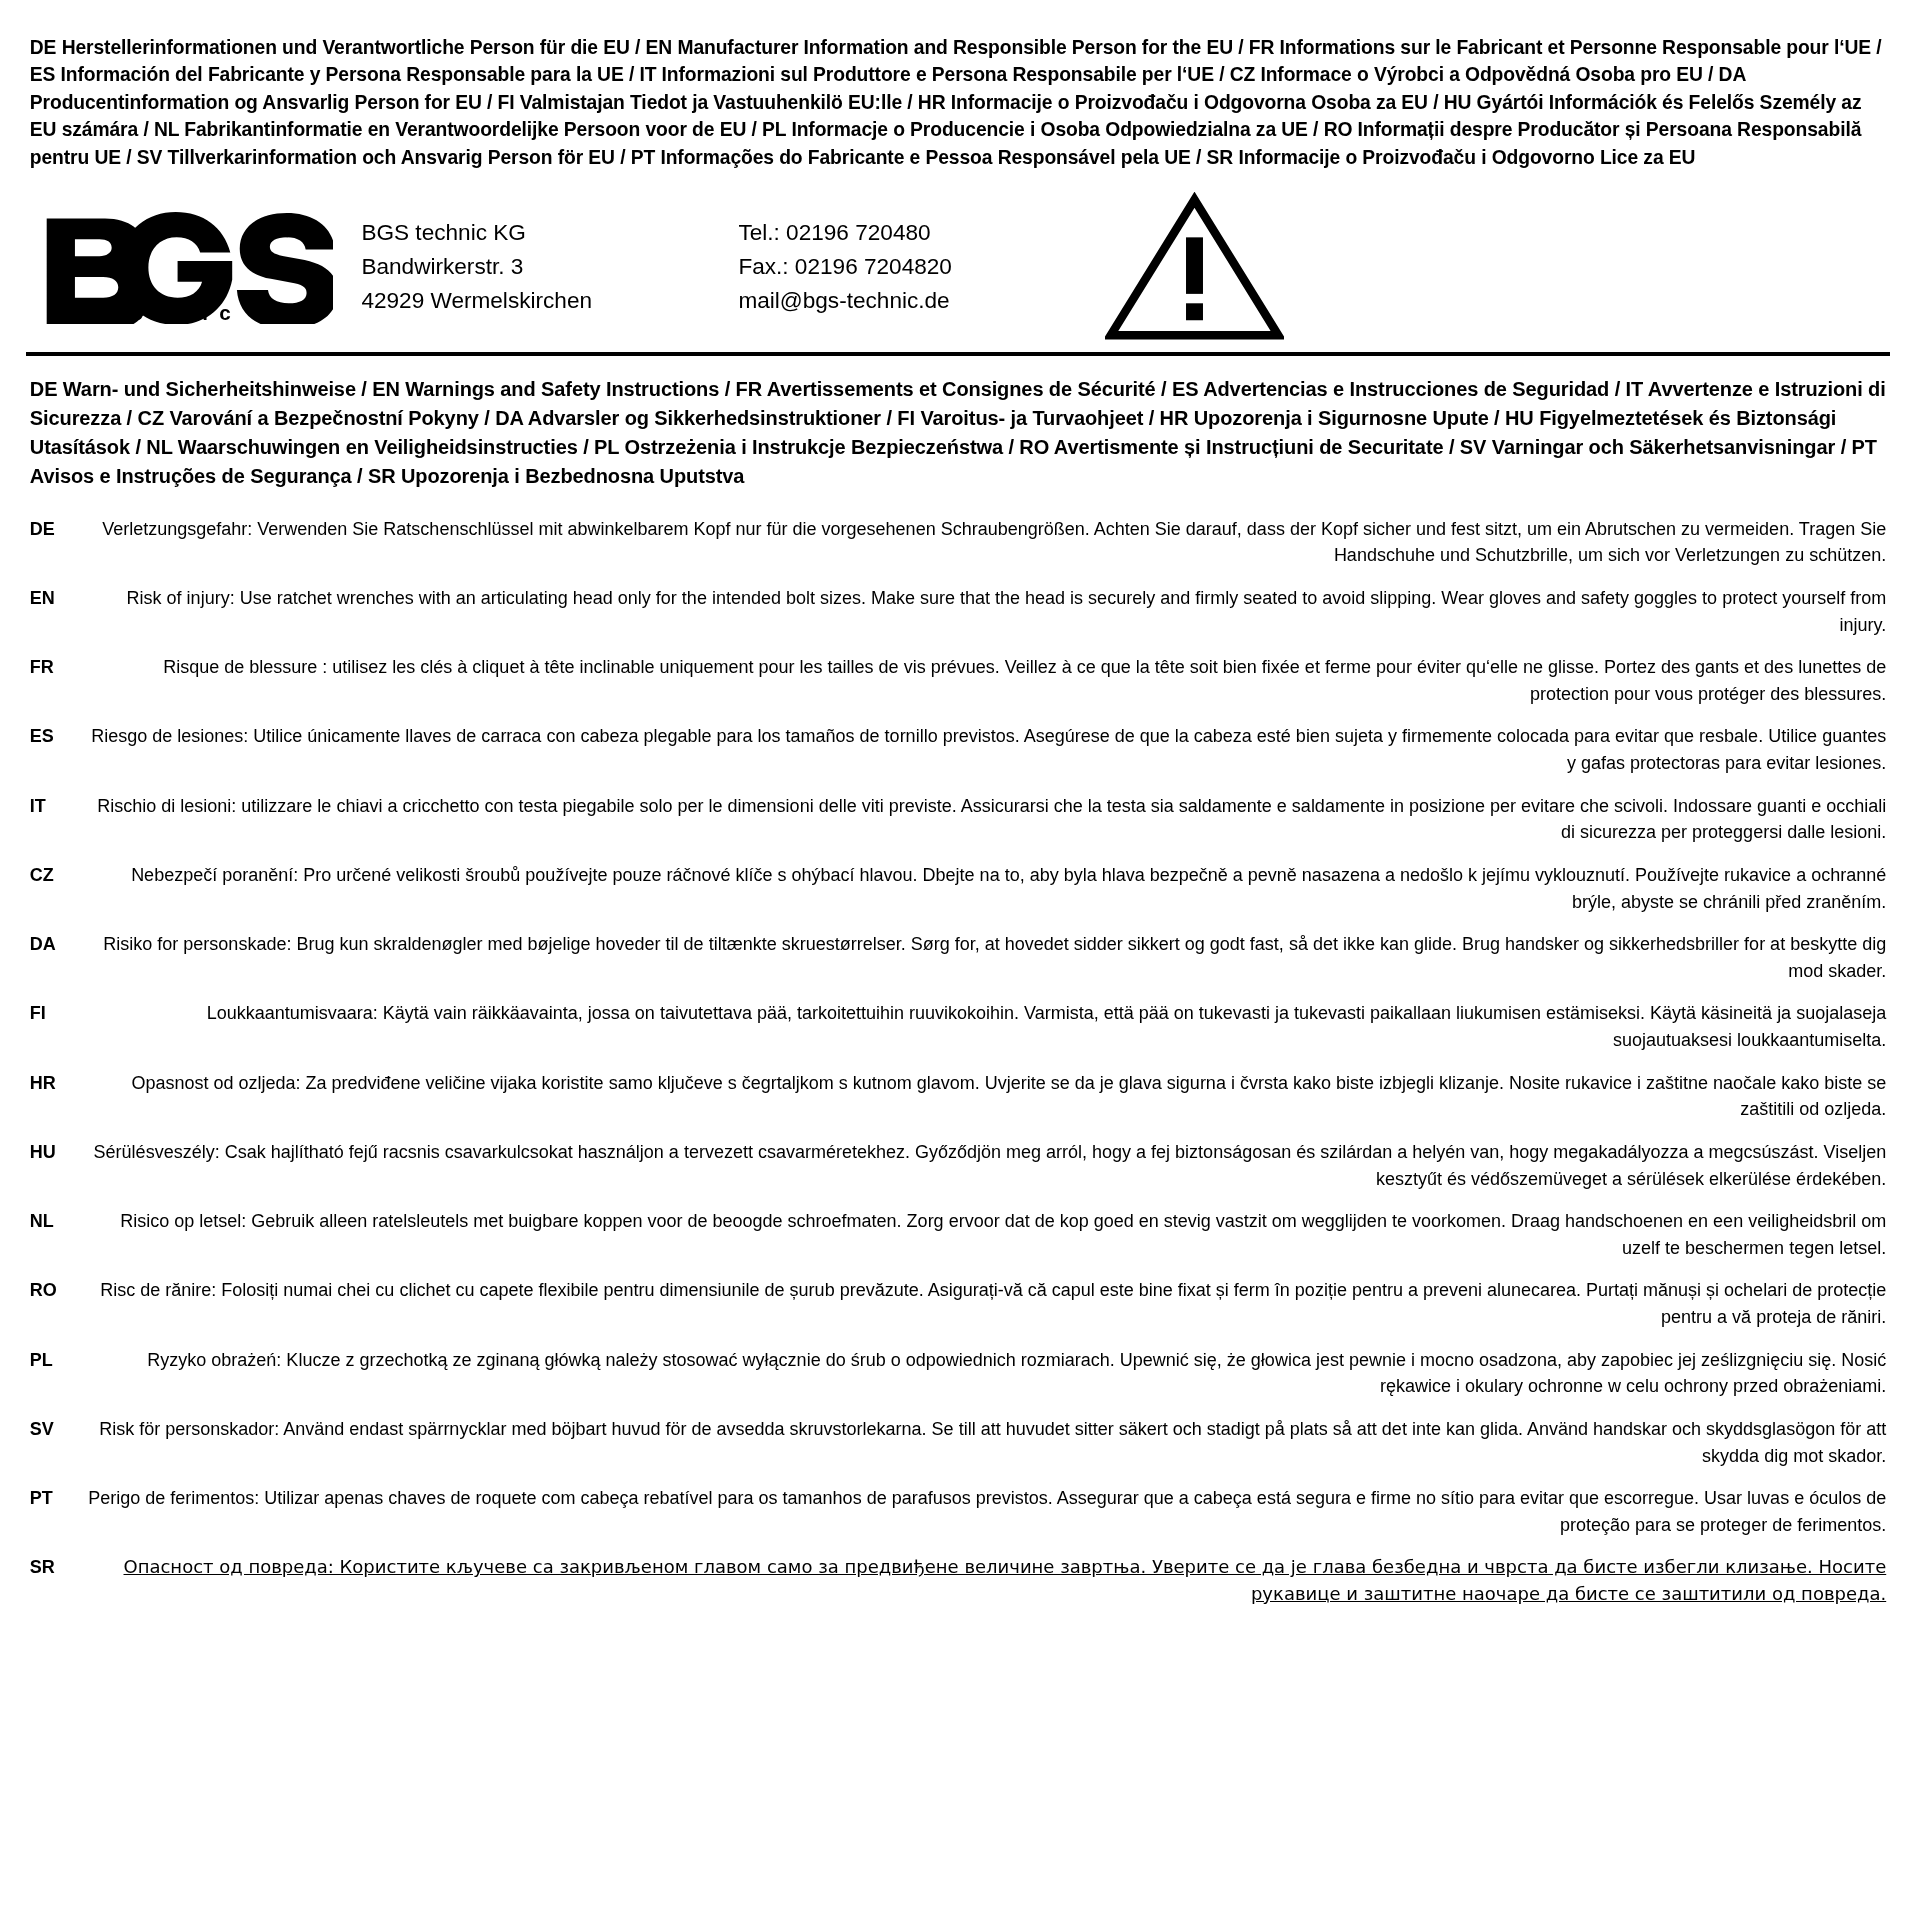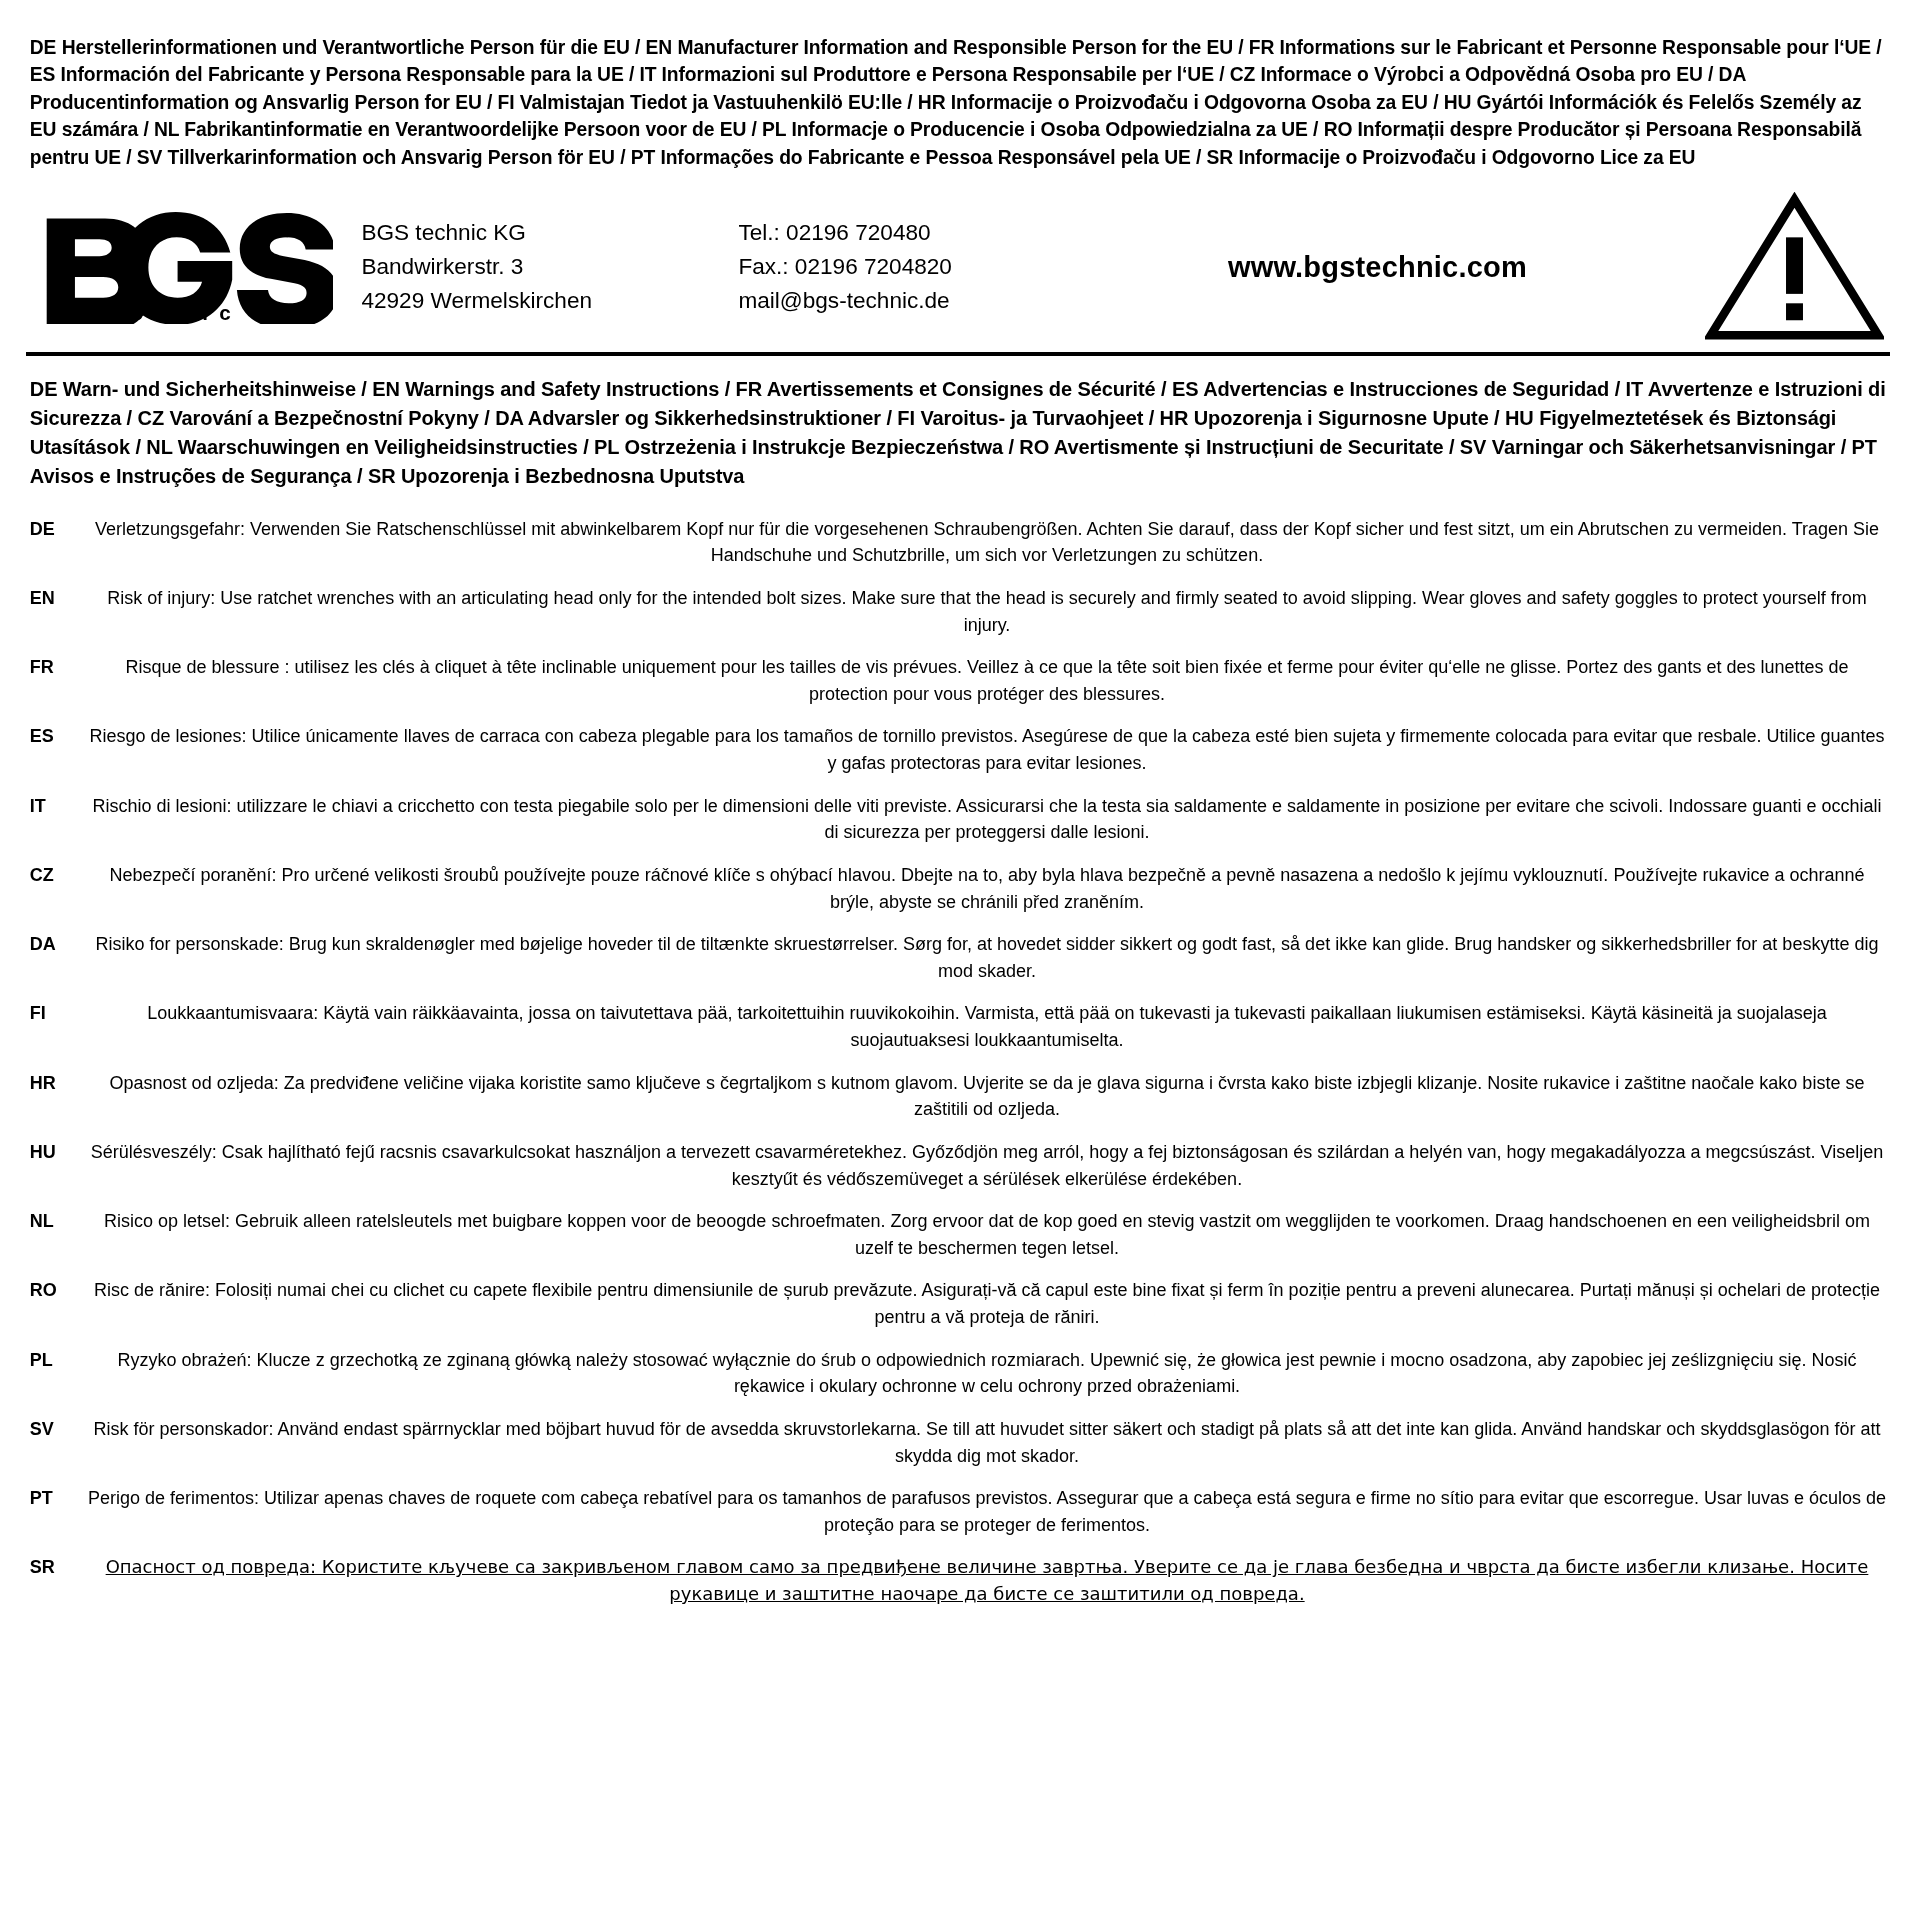--- a/index.html
+++ b/index.html
@@ -94,21 +94,21 @@
     flex: 0 0 58px;
     font-size: 18px;
     font-weight: bold;
     line-height: 1.48;
     padding-top: 0px;
   }
   .entry .text {
     flex: 1 1 auto;
     font-size: 18px;
     line-height: 1.48;
-    text-align: center;
+    text-align: right;
   }
 
   .cyr { font-family: "DejaVu Sans", sans-serif; font-size: 17.3px; text-decoration: underline; }
 </style>
 </head>
 <body>
 
 <div class="page">
 
   <div class="top-heading">DE Herstellerinformationen und Verantwortliche Person für die EU  /  EN Manufacturer Information and Responsible Person for the EU  /  FR Informations sur le Fabricant et Personne Responsable pour l‘UE  /  ES Información del Fabricante y Persona Responsable para la UE  /  IT Informazioni sul Produttore e Persona Responsabile per l‘UE  /  CZ Informace o Výrobci a Odpovědná Osoba pro EU  /  DA Producentinformation og Ansvarlig Person for EU  /  FI Valmistajan Tiedot ja Vastuuhenkilö EU:lle  /  HR Informacije o Proizvođaču i Odgovorna Osoba za EU  /  HU Gyártói Információk és Felelős Személy az EU számára  /  NL Fabrikantinformatie en Verantwoordelijke Persoon voor de EU  /  PL Informacje o Producencie i Osoba Odpowiedzialna za UE  /  RO Informații despre Producător și Persoana Responsabilă pentru UE  /  SV Tillverkarinformation och Ansvarig Person för EU  /  PT Informações do Fabricante e Pessoa Responsável pela UE  /  SR Informacije o Proizvođaču i Odgovorno Lice za EU</div>
@@ -140,21 +140,20 @@
       <div>Bandwirkerstr. 3</div>
       <div>42929 Wermelskirchen</div>
     </div>
 
     <div class="contact">
       <div>Tel.: 02196 720480</div>
       <div>Fax.: 02196 7204820</div>
       <div>mail@bgs-technic.de</div>
     </div>
 
-    <div class="web">www.bgstechnic.com</div>
 
     <div class="warn-tri">
       <svg width="179" height="151" viewBox="0 0 190 160" aria-hidden="true">
         <polygon points="95,8 184,152 6,152" fill="none" stroke="#000" stroke-width="9" stroke-linejoin="miter"></polygon>
         <rect x="86" y="48" width="18" height="60" fill="#000"></rect>
         <rect x="86" y="118" width="18" height="18" fill="#000"></rect>
       </svg>
     </div>
   </div>
 

